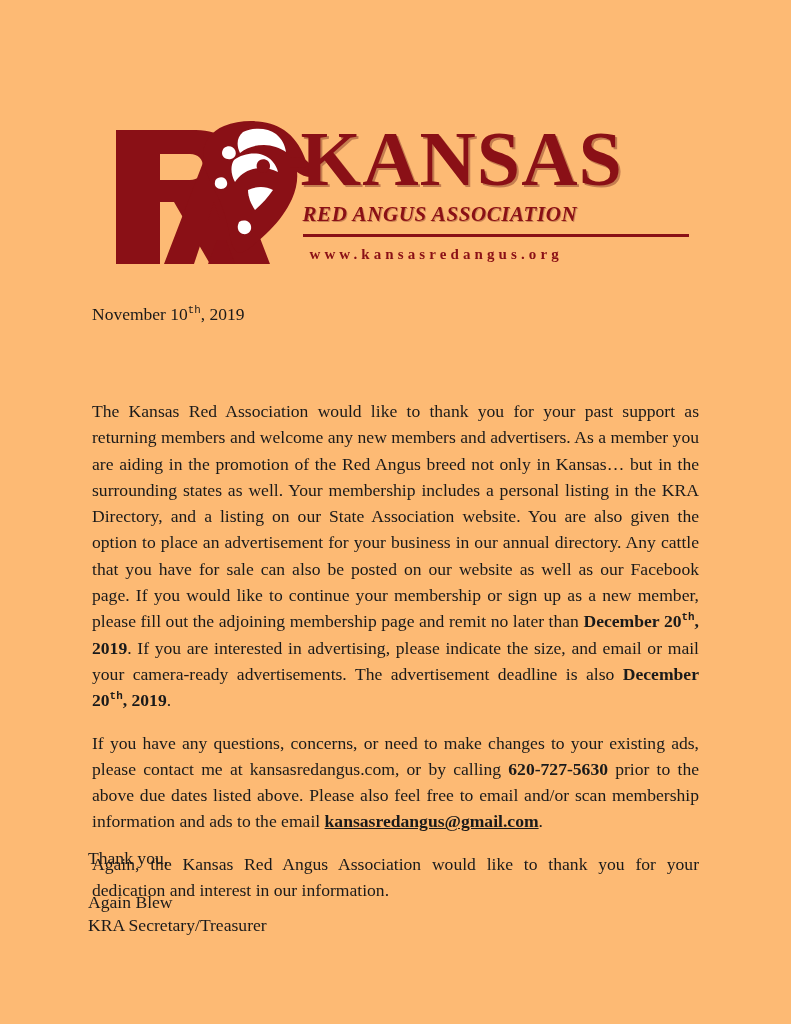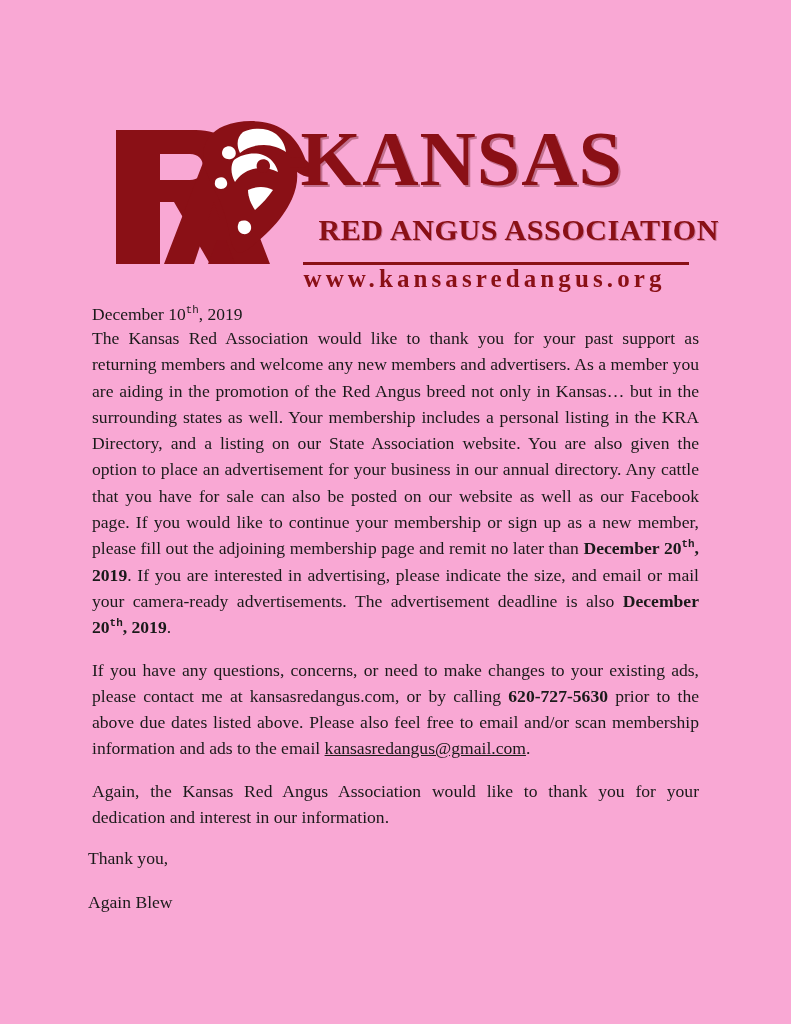--- a/index.html
+++ b/index.html
@@ -12,21 +12,21 @@
     height: 1024px;
     position: relative;
     font-family: "Liberation Serif", "DejaVu Serif", serif;
     color: #1a1a1a;
     overflow: hidden;
   }
 
   .page {
     position: absolute;
     inset: 0;
-    background: #f9a8d4;
+    background: #fdba74;
   }
 
   
   .letterhead {
     position: absolute;
     left: 0;
     top: 112px;
     width: 791px;
     height: 175px;
   }
@@ -59,44 +59,45 @@
     letter-spacing: 1px;
     color: #8a1016;
     text-shadow: 2px 2px 0 rgba(90,8,12,0.35);
     white-space: nowrap;
     margin: 0;
     padding-top: 8px;
   }
   .subwordmark {
     font-family: "Liberation Serif", "DejaVu Serif", serif;
     font-weight: bold;
-    font-size: 30px;
+    font-size: 21px;
     line-height: 32px;
     letter-spacing: 0.6px;
     color: #8a1016;
     text-shadow: 1px 1px 0 rgba(90,8,12,0.3);
     white-space: nowrap;
-    margin: 16px;
+    margin: 0;
     padding-left: 2px;
+    font-style: italic;
   }
   .rule {
     width: 386px;
     height: 3px;
     background: #8a1016;
     margin: 4px 0 3px 2px;
   }
   .urlmark {
     font-family: "Liberation Serif", "DejaVu Serif", serif;
     font-weight: bold;
-    font-size: 25px;
+    font-size: 15px;
     line-height: 22px;
     letter-spacing: 4.1px;
     color: #8a1016;
     white-space: nowrap;
-    margin: 0;
+    margin: 6px;
     padding-left: 3px;
   }
 
   
   .body-block {
     position: absolute;
     left: 92px;
     top: 303px;
     width: 607px;
   }
@@ -105,31 +106,32 @@
     line-height: 22px;
     margin: 0 0 0 0;
   }
   sup {
     font-size: 0.62em;
     vertical-align: super;
     line-height: 0;
     font-family: Liberation Mono, monospace;
   }
   .paragraphs {
+    margin-top: 73px;
   }
   p.para {
     font-size: 17.6px;
     line-height: 26.3px;
     text-align: justify;
     margin: 0 0 16px 0;
     hyphens: none;
   }
   p.para.last-para { margin-bottom: 0; }
   .b { font-weight: bold; }
-  .bu { font-weight: normal; text-decoration: underline; }
+  .bu { font-weight: bold; text-decoration: underline; }
 
   .closing {
     position: absolute;
     left: 88px;
     top: 845px;
     width: 400px;
   }
   .closing .thanks {
     font-size: 17.6px;
     line-height: 26px;
@@ -213,31 +215,32 @@
         <div class="subwordmark">RED ANGUS ASSOCIATION</div>
         <div class="rule"></div>
         <div class="urlmark">www.kansasredangus.org</div>
       </div>
 
     </div>
   </div>
 
   <div class="body-block">
 
-    <p class="date-line"><span>December 10</span><sup>th</sup><span>, 2019</span></p>
+    <p class="date-line"><span>November 10</span><sup>th</sup><span>, 2019</span></p>
 
     <div class="paragraphs">
 
       <p class="para"><span>The Kansas Red Association would like to thank you for your past support as returning members and welcome any new members and advertisers.  As a member you are aiding in the promotion of the Red Angus breed not only in Kansas… but in the surrounding states as well.   Your membership includes a personal listing in the KRA Directory, and a listing on our State Association website.  You are also given the option to place an advertisement for your business in our annual directory.  Any cattle that you have for sale can also be posted on our website as well as our Facebook page.  If you would like to continue your membership or sign up as a new member, please fill out the adjoining membership page and remit no later than </span><span class="b">December 20</span><sup class="b">th</sup><span class="b">, 2019</span><span>.  If you are interested in advertising, please indicate the size, and email or mail your camera-ready advertisements.  The advertisement deadline is also </span><span class="b">December 20</span><sup class="b">th</sup><span class="b">, 2019</span><span>.</span></p>
 
       <p class="para"><span>If you have any questions, concerns, or need to make changes to your existing ads, please contact me at kansasredangus.com, or by calling </span><span class="b">620-727-5630</span><span> prior to the above due dates listed above.  Please also feel free to email and/or scan membership information and ads to the email </span><span class="bu">kansasredangus@gmail.com</span><span>.</span></p>
 
       <p class="para last-para">Again, the Kansas Red Angus Association would like to thank you for your dedication and interest in our information.</p>
 
     </div>
   </div>
 
   <div class="closing">
     <p class="thanks">Thank you,</p>
     <p class="sig-line">Again Blew</p>
+    <p class="sig-line">KRA Secretary/Treasurer</p>
   </div>
 
 </div>
 
 </body></html>

